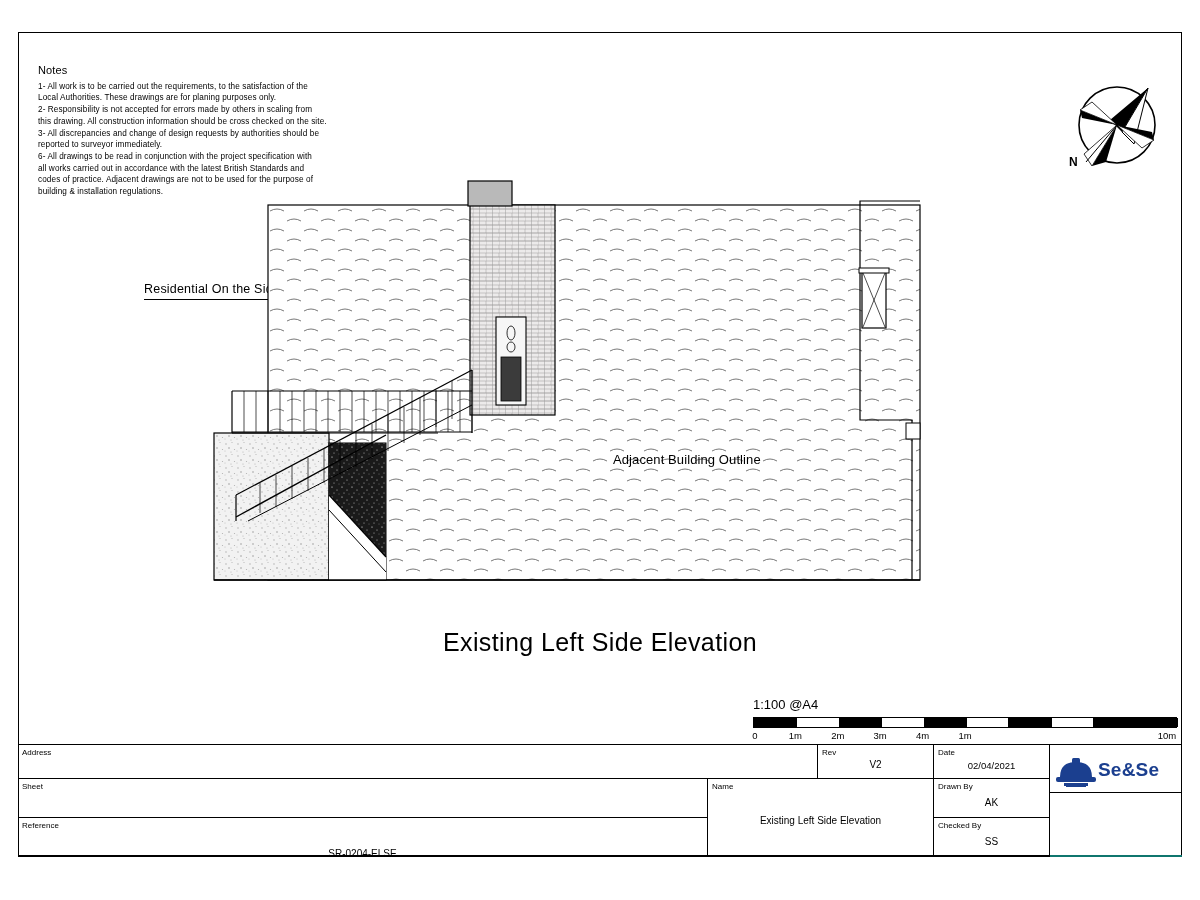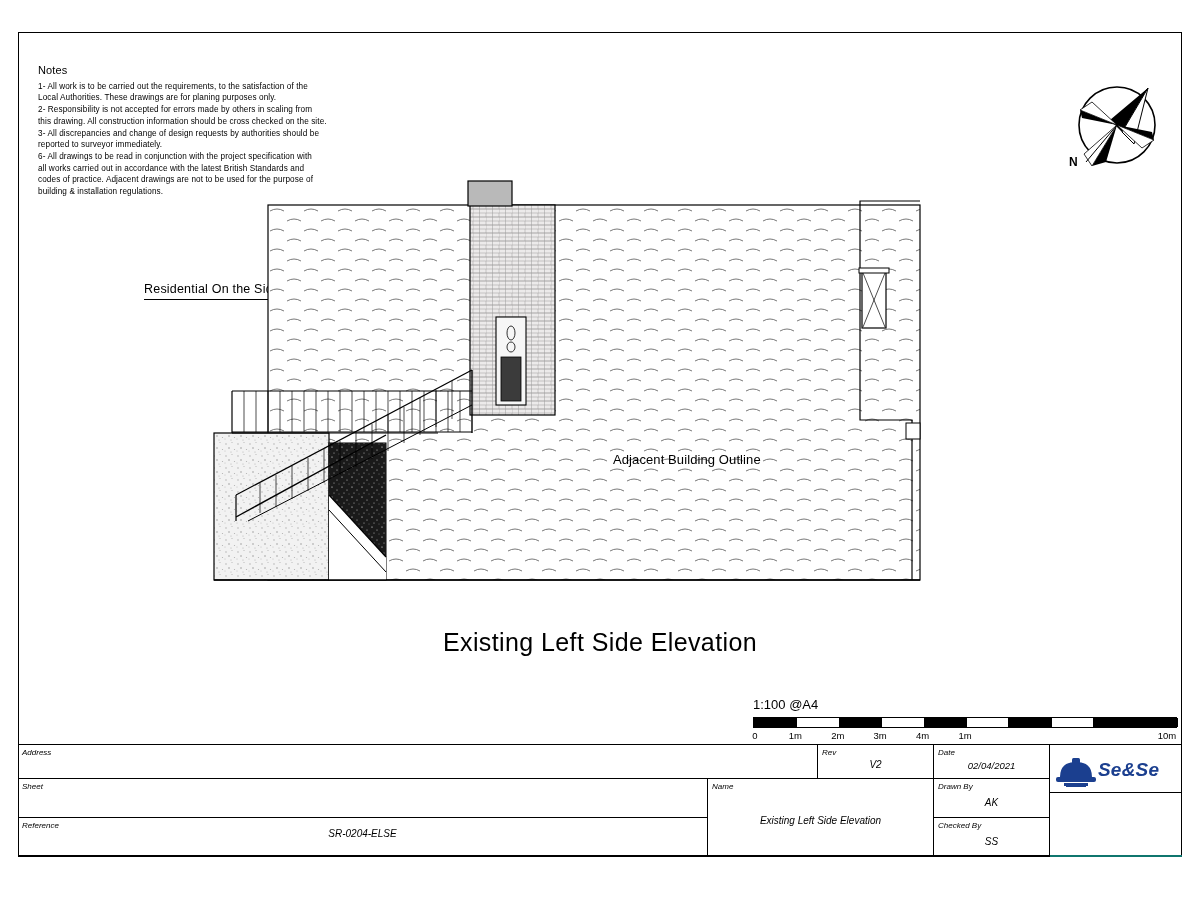--- a/index.html
+++ b/index.html
@@ -143,21 +143,20 @@
     transform: translateX(-50%);
   }
 
   
   .titleblock {
     position: absolute;
     left: 18px; top: 744px;
     width: 1164px; height: 112px;
     border-top: 1px solid #000;
     box-sizing: border-box;
-    font-style: italic;
   }
   .tb-cell {
     position: absolute;
     box-sizing: border-box;
     border-right: 1px solid #000;
     border-bottom: 1px solid #000;
     font-size: 8.5px;
   }
   .tb-key {
     position: absolute;
@@ -408,21 +407,21 @@
       <span class="tb-key">Name</span>
       <span class="tb-val" style="top:36px;">Existing Left Side Elevation</span>
     </div>
     <div class="tb-cell" style="left:916px; top:34px; width:116px; height:39px;">
       <span class="tb-key">Drawn By</span>
       <span class="tb-val" style="top:18px;">AK</span>
     </div>
 
     <div class="tb-cell" style="left:0; top:73px; width:690px; height:39px;">
       <span class="tb-key">Reference</span>
-      <span class="tb-val" style="top:10px;">SR-0204-ELSE</span>
+      <span class="tb-val" style="top:30px;">SR-0204-ELSE</span>
     </div>
     <div class="tb-cell" style="left:916px; top:73px; width:116px; height:39px;">
       <span class="tb-key">Checked By</span>
       <span class="tb-val" style="top:18px;">SS</span>
     </div>
 
     <div class="logo-box">
       <div class="logo-top">
         <svg width="44" height="40" viewBox="0 0 44 40" style="position:absolute;left:4px;top:5px;">
           <path d="M6 27 q0 -15 16 -15 q16 0 16 15 z" fill="#1b3f8f"></path>

